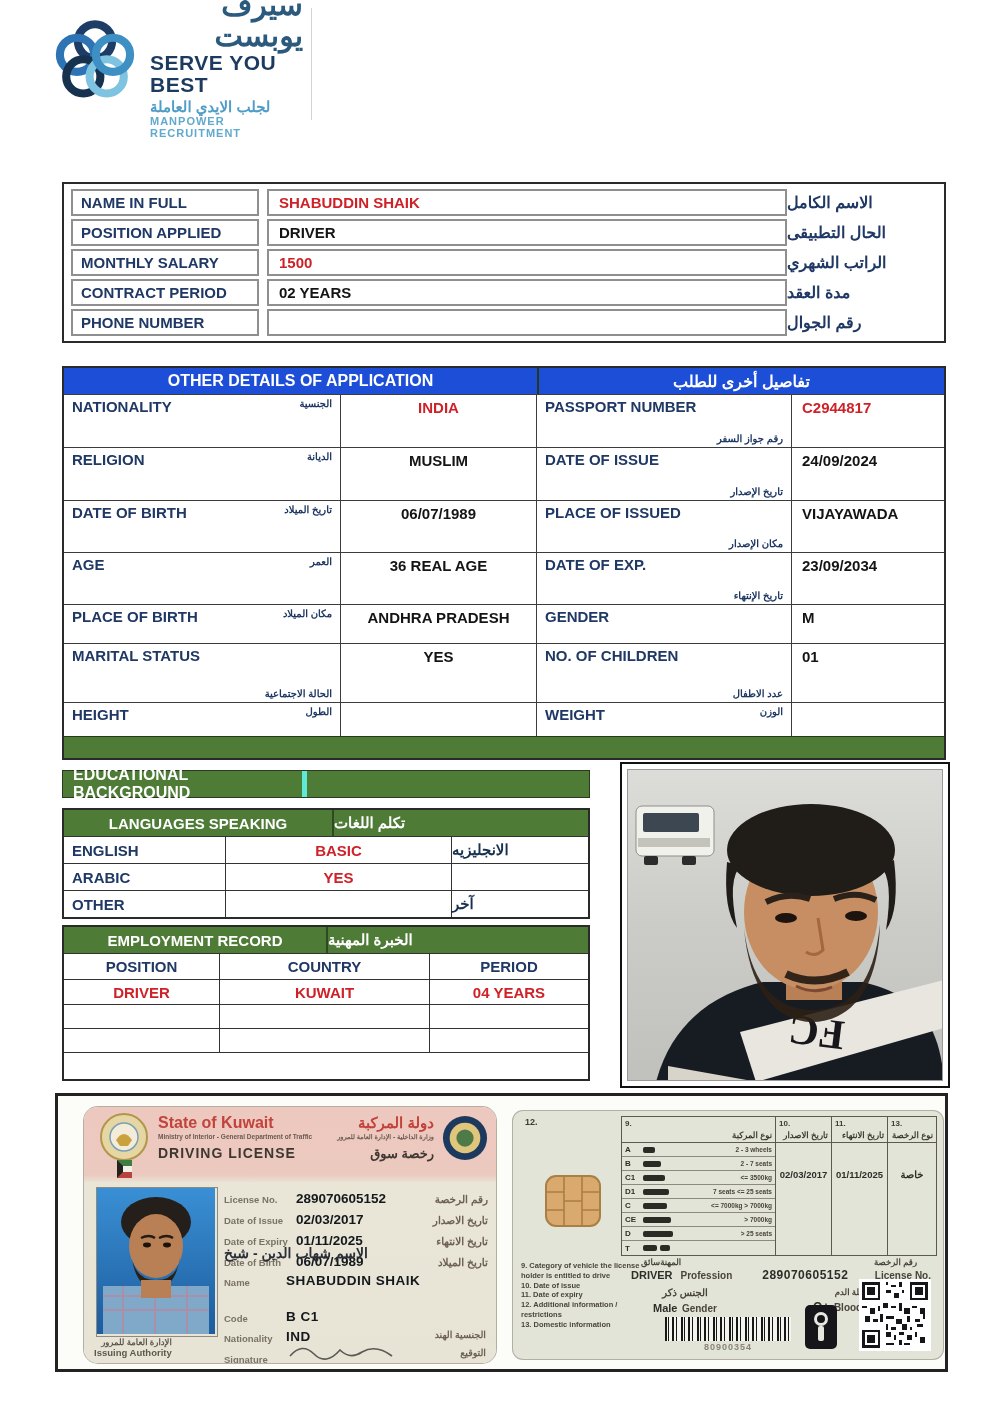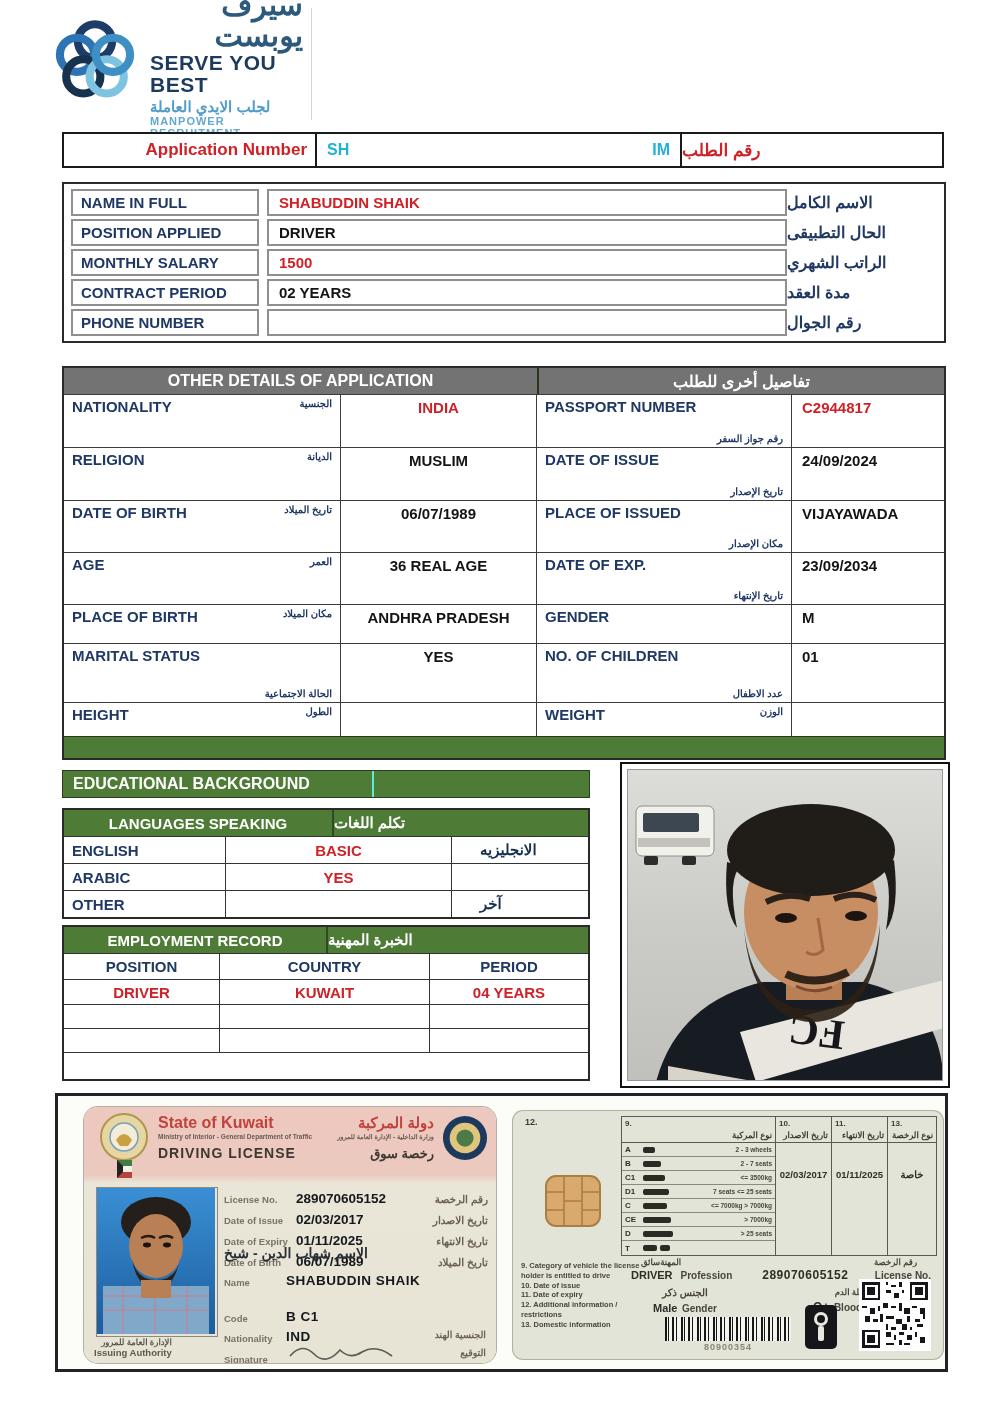--- a/index.html
+++ b/index.html
@@ -27,51 +27,51 @@
 
   
   .personal{left:62px;top:182px;width:884px;height:161px;border:2px solid #2a2a2a;padding:5px 7px;display:flex;flex-direction:column;justify-content:space-between;background:#fff;}
   .p-row{height:27px;display:flex;align-items:stretch;}
   .p-label{width:188px;border:2px solid #8f8f8f;background:#fff;color:#1f3864;font-weight:bold;font-size:15px;display:flex;align-items:center;padding-left:8px;box-sizing:border-box;}
   .p-value{width:520px;margin-left:8px;border:2px solid #8f8f8f;font-weight:bold;font-size:15px;display:flex;align-items:center;padding-left:10px;box-sizing:border-box;}
   .p-ar{flex:1;display:flex;align-items:center;justify-content:flex-end;color:#1f3864;font-weight:bold;font-size:16px;padding-right:4px;}
 
   
   .other{left:62px;top:366px;width:884px;border:2px solid #2a2a2a;background:#fff;}
-  .o-head{display:flex;height:26px;background:#737373;color:#fff;font-weight:bold;font-size:16px;}
+  .o-head{display:flex;height:26px;background:#1d4ed8;color:#fff;font-weight:bold;font-size:16px;}
   .o-head>div{display:flex;align-items:center;justify-content:center;}
   .oh1{width:473px;border-right:2px solid #27391b;}
   .oh2{flex:1;}
   .o-row{display:flex;border-top:1.5px solid #3c3c3c;}
   .oc{box-sizing:border-box;}
   .oc1{width:277px;border-right:1.5px solid #3c3c3c;}
   .oc2{width:196px;border-right:1.5px solid #3c3c3c;text-align:center;}
   .oc3{width:255px;border-right:1.5px solid #3c3c3c;}
   .oc4{flex:1;padding-left:10px;}
   .lblc{padding:3px 8px;color:#1f3864;font-weight:bold;font-size:15px;display:flex;justify-content:space-between;align-items:flex-start;}
   .lblc.stacked{flex-direction:column;align-items:stretch;}
   .lblc .ar{font-size:10px;}
   .vc{font-weight:bold;font-size:15px;padding-top:4px;}
   .o-foot{height:21px;background:#4e7b36;border-top:1.5px solid #27391b;}
 
   
   .edu{left:62px;top:770px;width:528px;height:28px;background:#4e7b36;border:1px solid #2a3a20;display:flex;color:#fff;font-weight:bold;font-size:16px;}
-  .edu-l{width:311px;border-right:2px solid #5eead4;display:flex;align-items:center;padding-left:10px;box-sizing:border-box;}
+  .edu-l{width:244px;border-right:5px solid #5eead4;display:flex;align-items:center;padding-left:10px;box-sizing:border-box;}
   .edu-r{flex:1;}
 
   .langs{left:62px;top:808px;width:528px;border:2px solid #2a2a2a;background:#fff;}
   .g-head{display:flex;height:26px;background:#4e7b36;color:#fff;font-weight:bold;font-size:15px;}
   .g-head>div{display:flex;align-items:center;}
   .lg-l{width:268px;border-right:2px solid #2f4a22;justify-content:center;}
   .lg-r{flex:1;justify-content:flex-end;padding-right:8px;}
   .l-row{display:flex;height:26px;border-top:1.5px solid #333;align-items:stretch;}
   .l-row>div{display:flex;align-items:center;box-sizing:border-box;}
   .lr1{width:162px;border-right:1.5px solid #333;padding-left:8px;color:#1f3864;font-weight:bold;font-size:15px;}
   .lr2{width:226px;border-right:1.5px solid #333;justify-content:center;font-weight:bold;font-size:15px;}
-  .lr3{flex:1;justify-content:flex-end;padding-right:8px;color:#17314f;font-weight:bold;font-size:15px;margin-left:28px;}
+  .lr3{flex:1;justify-content:flex-end;padding-right:8px;color:#17314f;font-weight:bold;font-size:15px;}
 
   .emp{left:62px;top:925px;width:528px;border:2px solid #2a2a2a;background:#fff;}
   .eh-l{width:262px;border-right:2px solid #2f4a22;justify-content:center;}
   .eh-r{flex:1;justify-content:flex-end;padding-right:8px;}
   .e-cols{display:flex;height:25px;border-top:1.5px solid #333;}
   .e-cols>div{display:flex;align-items:center;justify-content:center;color:#1f3864;font-weight:bold;font-size:15px;box-sizing:border-box;}
   .ec1{width:156px;border-right:1.5px solid #333;}
   .ec2{width:210px;border-right:1.5px solid #333;}
   .ec3{flex:1;}
   .e-row{display:flex;height:24px;border-top:1.5px solid #333;}
@@ -153,28 +153,20 @@
       </svg>
     </span>
     <div class="logo-text">
       <div class="logo-ar" dir="rtl">سيرف يوبست</div>
       <div class="logo-en">SERVE YOU BEST</div>
       <div class="logo-ar2" dir="rtl">لجلب الايدي العاملة</div>
       <div class="logo-en2">MANPOWER RECRUITMENT</div>
     </div>
   </div>
 
-  <div class="abs app-bar">
-    <div class="app-c app-c1 red">Application Number</div>
-    <div class="app-c app-c2">
-      <span class="cyan">SH</span>
-      <span class="cyan">IM</span>
-    </div>
-    <div class="app-c app-c3 red" dir="rtl">رقم الطلب</div>
-  </div>
 
   <div class="abs personal">
     <div class="p-row">
       <div class="p-label">NAME IN FULL</div>
       <div class="p-value red">SHABUDDIN SHAIK</div>
       <div class="p-ar" dir="rtl">الاسم الكامل</div>
     </div>
     <div class="p-row">
       <div class="p-label">POSITION APPLIED</div>
       <div class="p-value blk">DRIVER</div>

